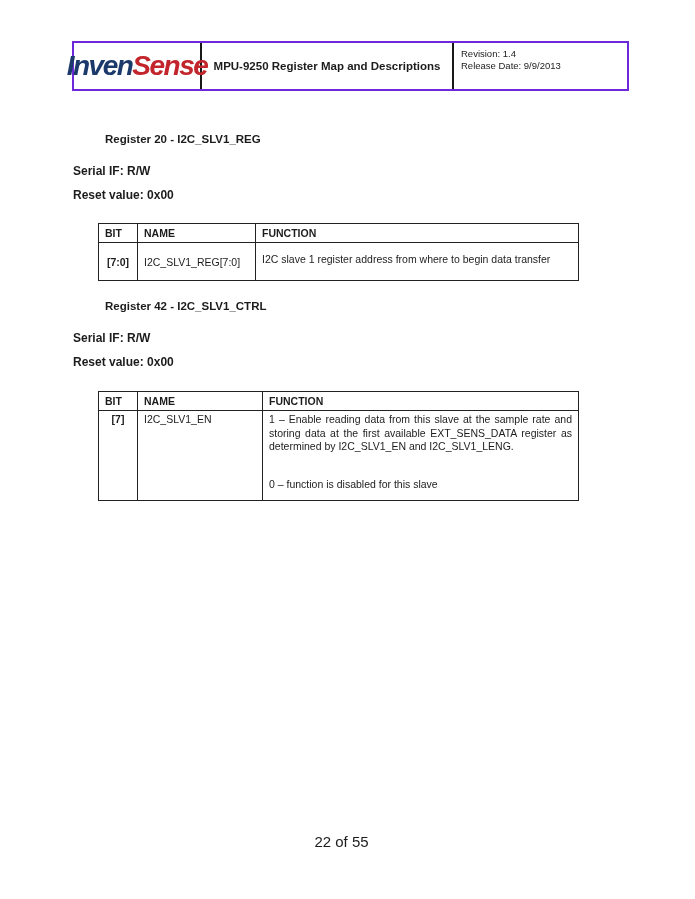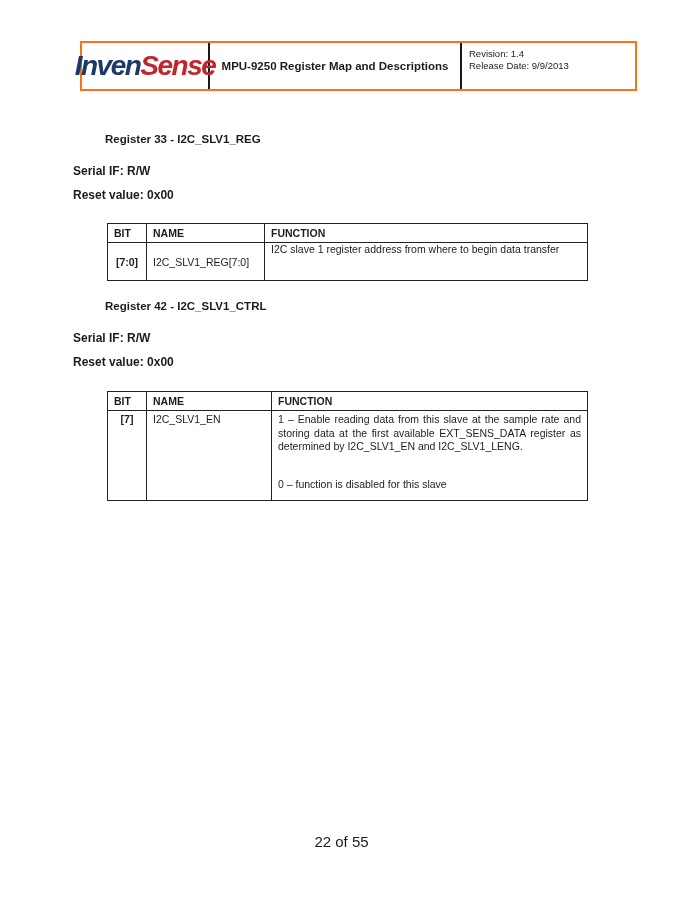--- a/index.html
+++ b/index.html
@@ -7,23 +7,23 @@
   body {
     width: 695px; height: 899px;
     position: relative;
     font-family: "Liberation Sans", sans-serif;
     color: #1c1c1c;
     overflow: hidden;
   }
 
   
   .header-table {
-    position: absolute; left: 80px; top: 41px;
+    position: absolute; left: 72px; top: 41px;
     width: 557px; height: 50px;
-    border: 2px solid #f97316;
+    border: 2px solid #6d28d9;
     display: flex;
     background: #ffffff;
   }
   .logo-cell {
     width: 128px; flex: none;
     border-right: 2px solid #181818;
     display: flex; align-items: center; justify-content: center;
   }
   .logo {
     font-style: italic; font-weight: bold;
@@ -57,21 +57,21 @@
   }
   .pos-h1 { top: 133px; }
   .pos-s1 { top: 164px; }
   .pos-r1 { top: 188px; }
   .pos-h2 { top: 300px; }
   .pos-s2 { top: 331px; }
   .pos-r2 { top: 355px; }
 
   
   table.reg-table {
-    position: absolute; left: 107px;
+    position: absolute; left: 98px;
     width: 481px;
     border-collapse: collapse;
     table-layout: fixed;
     background: #fdba74;
   }
   .pos-t1 { top: 223px; }
   .pos-t2 { top: 391px; }
   table.reg-table th, table.reg-table td {
     border: 1.5px solid #222222;
     font-size: 10.5px;
@@ -84,21 +84,21 @@
     text-align: left;
     vertical-align: middle;
   }
   th.col-bit-h { text-align: center; }
   th.center-h  { text-align: center; }
   .col-bit  { width: 39px; }
   .col-name-1 { width: 118px; }
   .col-name-2 { width: 125px; }
   td.bit-cell  { font-weight: bold; text-align: center; }
   .t1 td.bit-cell, .t1 td.name-cell { vertical-align: middle; }
-  .t1 td.func-cell { vertical-align: top; height: 38px; padding-top: 0; }
+  .t1 td.func-cell { vertical-align: top; height: 38px; padding-top: 10px; }
   .t2 td { vertical-align: top; padding-top: 4px; }
   .t2 td.func-cell { height: 90px; }
   td.func-cell p { line-height: 13.6px; }
   td.func-cell p.justified { text-align: justify; }
   td.func-cell p + p { margin-top: 24px; }
   td.name-cell, td.func-cell { text-align: left; }
 
   
   .footer {
     position: absolute; left: 0; top: 833px;
@@ -116,21 +116,21 @@
       <span class="part1">Inven</span><span class="part2">Sense</span>
     </div>
   </div>
   <div class="title-cell">MPU-9250 Register Map and Descriptions</div>
   <div class="info-cell">
     <div>Revision: 1.4</div>
     <div>Release Date: 9/9/2013</div>
   </div>
 </div>
 
-<div class="reg-heading pos-h1">Register 33 - I2C_SLV1_REG</div>
+<div class="reg-heading pos-h1">Register 20 - I2C_SLV1_REG</div>
 <div class="label-line pos-s1">Serial IF: R/W</div>
 <div class="label-line pos-r1">Reset value: 0x00</div>
 
 <table class="reg-table t1 pos-t1">
   <colgroup>
     <col class="col-bit">
       <col class="col-name-1">
       <col>
   </colgroup>
   <thead>

